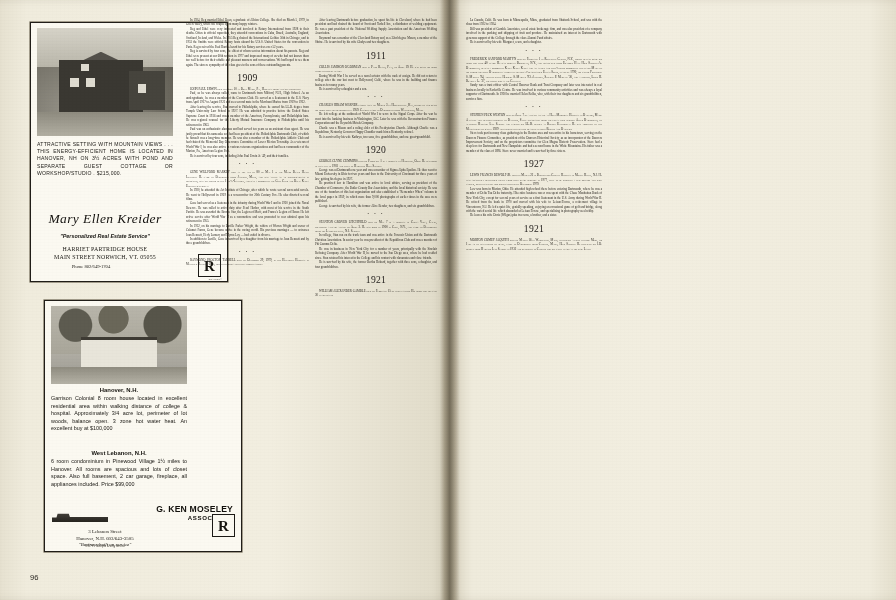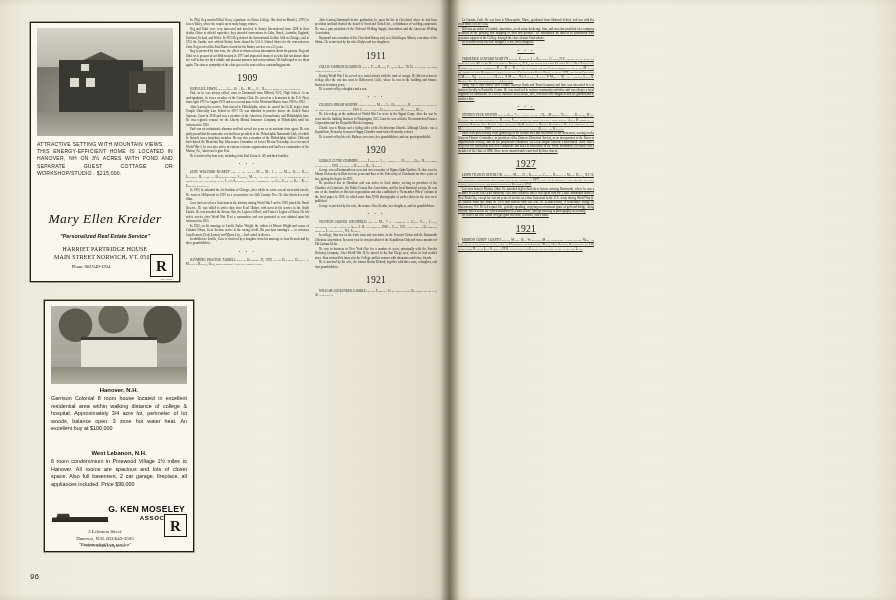--- a/index.html
+++ b/index.html
@@ -30,21 +30,21 @@
   
   .col{position:absolute;font-size:3.05px;line-height:4.45px;text-align:justify;color:#2a2620;
        font-family:"Liberation Serif",serif;}
   .col p{margin:0 0 0 0;text-indent:4px;}
   .year{font-size:9.6px;line-height:11px;text-align:center;margin:5px 0 4px;
         font-family:"Liberation Serif",serif;color:#272320;letter-spacing:.3px;}
   .dots{text-align:center;letter-spacing:2.2px;font-size:4px;line-height:7px;margin:2px 0 3px;color:#3a342c;}
   .smallcaps{font-variant:small-caps;}
 
   
-  .ad{position:absolute;background:#fbf9f1;box-shadow:0 0 0 .6px #6f6855;}
+  .ad{position:absolute;background:#fbf9f1;box-shadow:0 0 0 .6px #6f6855;padding-left:48px;}
 
   
   #ad-kreider{left:30px;top:22px;width:148px;height:258px;border:1.1px solid #211e19;}
   .kreider-photo{position:absolute;left:6px;top:5px;width:136px;height:108px;
     background:
       radial-gradient(ellipse at 30% 78%, #9a978c 0%, #7d7a70 40%, #565349 100%);
     overflow:hidden;}
   .kp-sky{position:absolute;left:0;top:0;width:100%;height:36%;background:linear-gradient(#d6d3c8,#b9b6aa);}
   .kp-ground{position:absolute;left:0;bottom:0;width:100%;height:22%;background:linear-gradient(#8e8b7f,#b2afa2);}
   .kp-house{position:absolute;left:16%;top:30%;width:62%;height:48%;background:#3a3832;}
@@ -93,21 +93,21 @@
   .mos-logo2{position:absolute;right:8px;top:213px;width:96px;text-align:right;
     font-family:"Liberation Sans",sans-serif;font-weight:bold;font-size:6.1px;color:#13110d;letter-spacing:.6px;}
   .mos-train{position:absolute;left:7px;top:210px;width:56px;height:11px;
     background:linear-gradient(#4a4740,#272520);clip-path:polygon(0 60%,8% 60%,10% 25%,30% 25%,32% 55%,100% 55%,100% 100%,0 100%);}
   .mos-addr{position:absolute;left:6px;top:228px;width:108px;text-align:center;
     font-family:"Liberation Serif",serif;font-size:4.9px;line-height:6.6px;color:#1c1a15;}
   .mos-mls{position:absolute;left:6px;bottom:3px;width:108px;text-align:center;
     font-family:"Liberation Serif",serif;font-style:italic;font-size:3px;color:#3b372e;}
 
   
-  .pageno{position:absolute;font-family:Liberation Mono, monospace;font-size:7.6px;color:#2c2924;}
+  .pageno{position:absolute;font-family:Liberation Sans, sans-serif;font-size:7.6px;color:#2c2924;}
   #pageno-left{left:30px;top:573px;}
 </style>
 </head>
 <body>
 
 <div class="spread">
 
   <div class="page left">
 
     <div class="ad" id="ad-kreider">
@@ -204,21 +204,21 @@
       <p>He is survived by his wife, the former Bertha Hobard, together with three sons, a daughter, and four grandchildren.</p>
       <div class="year">1921</div>
       <p class="smallcaps">WILLIAM ALEXANDER GAMBLE died on February 15 of lung cancer. His home for the past 30 years was in</p>
     </div>
 
     <div class="pageno" id="pageno-left">96</div>
   </div>
 
   <div class="page right">
 
-    <div class="col" id="col3" style="left:8px;top:18px;width:136px;height:560px;text-decoration:underline;">
+    <div class="col" id="col3" style="left:16px;top:18px;width:136px;height:560px;">
       <p>La Canada, Calif. He was born in Minneapolis, Minn., graduated from Shattuck School, and was with the class from 1922 to 1924.</p>
       <p>Bill was president of Gamble Associates, a real estate brokerage firm, and was also president of a company involved in the packing and shipping of fruit and produce. He maintained an interest in Dartmouth with generous support of the College through the class Alumni Fund affairs.</p>
       <p>He is survived by his wife Margaret, a son, and a daughter.</p>
       <div class="dots">• • •</div>
       <p class="smallcaps">FREDERICK SANFORD MARTYN died on February 1 in Rockville Centre, N.Y., where he had made his home for over 40 years. He was born in Brooklyn, N.Y., and graduated from Erasmus Hall High School. At Dartmouth, he was a member of Kappa Kappa Kappa and an active and well-known member of the class. Many of his forebears were Dartmouth alumni — his great-grandfather Ethan Smith, class of 1790, his father Frederick S. Martyn '94, and his uncle Herbert S. Martyn '93. A cousin, Stephen P. Martyn '30, and a nephew, Louis H. Bradley Jr. '37, followed him at the College.</p>
       <p>Sandy was a trust officer with Central Hanover Bank and Trust Company and later was interested in real business locally in Rockville Centre. He was involved in various community activities and was always a loyal supporter of Dartmouth. In 1930 he married Helen Rolka, who, with their two daughters and six grandchildren, survives him.</p>
       <div class="dots">• • •</div>
       <p class="smallcaps">STEPHEN PECK WESTON died on April 7 of a heart attack at Hunt Memorial Hospital in Danvers, Mass. A native and lifelong resident of Danvers, Steve graduated from the local high school. After Dartmouth, he attended Harvard Law School and earned his LL.B. degree at Boston University. He was admitted to the Massachusetts bar in 1929 and conducted his own practice in both Boston and Danvers.</p>
       <p>Steve took part in many class gatherings in the Boston area and was active in his hometown, serving on the Danvers Finance Committee, as president of the Danvers Historical Society, as an incorporator of the Danvers Improvement Society, and on the proprietors committee for Glen Magna Historic Preservation. Steve had a deep love for Dartmouth and New Hampshire and had a second home in the White Mountains. His father was a member of the class of 1896. Steve never married and is survived by three sisters.</p>
       <div class="year">1927</div>

